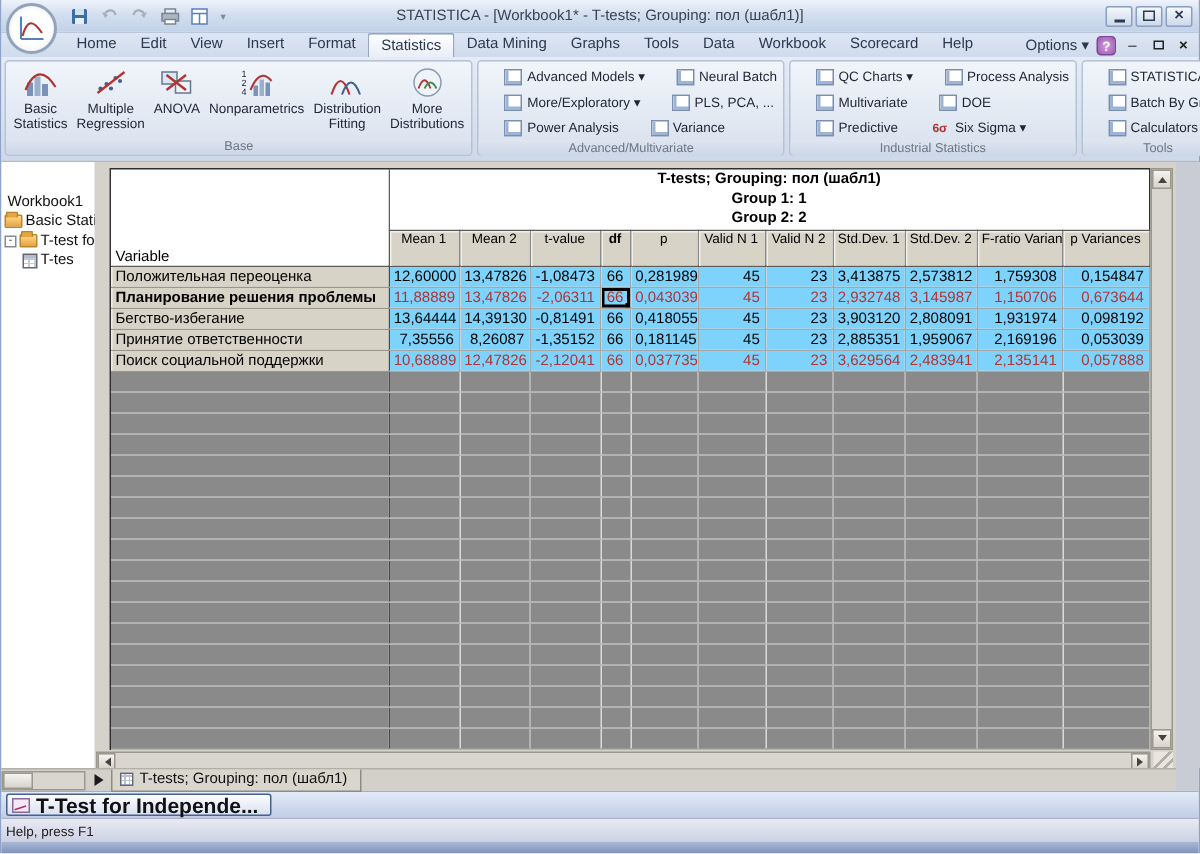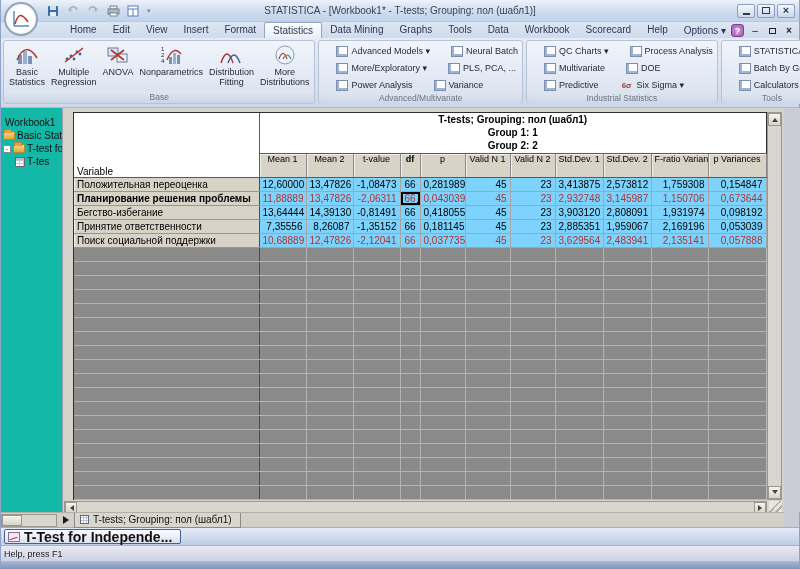--- a/index.html
+++ b/index.html
@@ -20,21 +20,21 @@
   .winbtns{margin-left:auto;display:flex;gap:2px;margin-right:4px;z-index:5;}
   .wbtn{width:18px;height:14px;border:1px solid #8ba0c0;border-radius:2px;
     background:linear-gradient(#f4f8fd,#ccd8ea);display:flex;align-items:center;justify-content:center;
     font-size:9px;color:#2e3a50;line-height:1;}
   .glyph-min{width:7px;height:2px;background:#2e3a50;margin-top:6px;}
   .glyph-max{width:8px;height:7px;border:1px solid #2e3a50;}
   .glyph-close{font-size:11px;font-weight:bold;}
 
   
   .menurow{height:16px;background:linear-gradient(#dde6f3,#cfdbec);display:flex;align-items:flex-end;position:relative;}
-  .mtabs{display:flex;margin-left:61px;height:16px;align-items:flex-end;}
+  .mtabs{display:flex;margin-left:42px;height:16px;align-items:flex-end;}
   .mtab{font-size:10px;color:#2d3850;padding:1px 8px 2px 8px;height:16px;line-height:13px;}
   .mtab.active{background:linear-gradient(#fdfeff,#e9eef7);border:1px solid #97a7c0;border-bottom:none;
     border-radius:2px 2px 0 0;font-weight:normal;}
   .menuright{margin-left:auto;display:flex;align-items:center;gap:5px;margin-right:4px;padding-bottom:1px;}
   .options-btn{font-size:10px;color:#2d3850;}
   .help-circle{width:13px;height:13px;border-radius:3px;background:radial-gradient(#d99ae0,#9a5bb0);
     color:#fff;font-size:9px;font-weight:bold;display:flex;align-items:center;justify-content:center;border:1px solid #7c4596;}
   .docbtn{font-size:10px;color:#222;width:12px;text-align:center;line-height:1;}
   .glyph-max2{width:7px;height:6px;border:1px solid #222;display:inline-block;}
 
@@ -59,22 +59,22 @@
   .sico.sigma{border:none;box-shadow:none;background:transparent;font-size:8px;font-weight:bold;color:#b03030;
     width:14px;display:flex;align-items:center;justify-content:center;}
   .tools-body{display:flex;gap:19px;}
   .blockbtn{display:flex;flex-direction:column;align-items:center;padding:1px 3px;}
   .block-ico{width:20px;height:22px;border:1px solid #88a;border-right:2px dashed #c04040;
     background:repeating-linear-gradient(90deg,#fff 0 3px,#c8d6ea 3px 5px);}
   .blockbtn .blabel{font-size:9px;line-height:10px;text-align:center;white-space:pre-line;color:#1f2533;}
 
   
   .main{position:relative;height:419px;background:#c9ccd4;}
-  .tree{position:absolute;left:0;top:0;width:62px;height:404px;background:#14b8a6;border-right:1px solid #9aa2ae;
-    overflow:hidden;padding-top:8px;}
+  .tree{position:absolute;left:0;top:0;width:72px;height:404px;background:#ffffff;border-right:1px solid #9aa2ae;
+    overflow:hidden;padding-top:20px;}
   .titem{display:flex;align-items:center;height:13px;font-size:10px;color:#111;white-space:nowrap;}
   .titem .tlbl{margin-left:2px;}
   .xp{width:8px;height:8px;border:1px solid #848b98;background:#fff;font-size:7px;line-height:6px;
     text-align:center;color:#333;margin-right:2px;flex:0 0 auto;}
   .tico{flex:0 0 auto;display:inline-block;}
   .folder-icon{width:12px;height:9px;background:linear-gradient(#ffd98a,#e8a33d);border:1px solid #b8862e;
     border-radius:1px;position:relative;}
   .folder-icon::before{content:'';position:absolute;left:0;top:-3px;width:6px;height:3px;
     background:#e8a33d;border:1px solid #b8862e;border-bottom:none;border-radius:1px 1px 0 0;}
   .spreadsheet-icon{width:10px;height:10px;background:#fff;border:1px solid #667;

